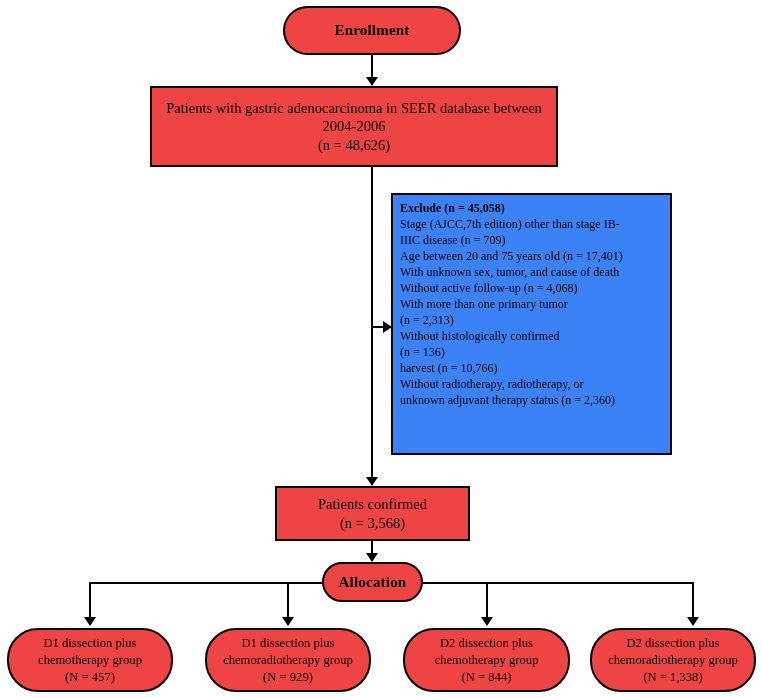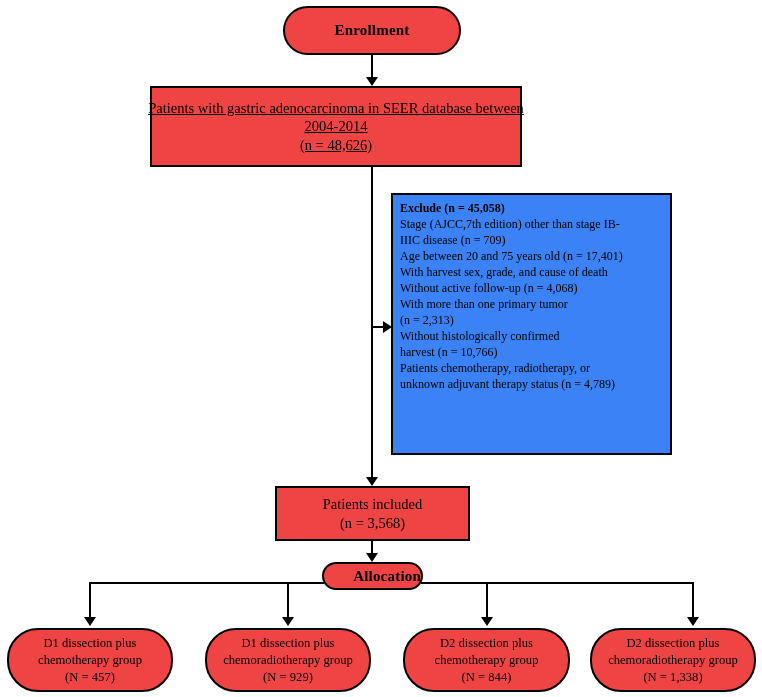--- a/index.html
+++ b/index.html
@@ -87,56 +87,57 @@
 
 <div id="flowchart">
 
   <div class="node pill" style="left:283px; top:6px; width:178px; height:49px;">
     <span class="line">Enrollment</span>
   </div>
 
   <div class="vline" style="left:371px; top:55px; height:23px;"></div>
   <div class="arrow-down" style="left:366px; top:77px;"></div>
 
-  <div class="node rect" style="left:150px; top:86px; width:372px; height:81px;text-decoration:underline;">
+  <div class="node rect" style="left:150px; top:86px; width:408px; height:81px;">
     <span class="line">Patients with gastric adenocarcinoma in SEER database between</span>
-    <span class="line">2004-2014</span>
+    <span class="line">2004-2006</span>
     <span class="line">(n = 48,626)</span>
   </div>
 
   <div class="vline" style="left:371px; top:167px; height:311px;"></div>
   <div class="arrow-down" style="left:366px; top:477px;"></div>
 
   <div class="hline" style="left:371px; top:326px; width:14px;"></div>
   <div class="arrow-right" style="left:383px; top:321px;"></div>
 
   <div class="exclude-box" style="left:391px; top:193px; width:281px; height:262px;">
     <span class="hdr">Exclude (n = 45,058)</span>
     <span class="item">Stage (AJCC,7th edition) other than stage IB-</span>
     <span class="item">IIIC disease (n = 709)</span>
     <span class="item">Age between 20 and 75 years old (n = 17,401)</span>
-    <span class="item">With harvest sex, grade, and cause of death</span>
+    <span class="item">With unknown sex, tumor, and cause of death</span>
     <span class="item">Without active follow-up (n = 4,068)</span>
     <span class="item">With more than one primary tumor</span>
     <span class="item">(n = 2,313)</span>
     <span class="item">Without histologically confirmed</span>
+    <span class="item">(n = 136)</span>
     <span class="item">harvest (n = 10,766)</span>
-    <span class="item">Patients chemotherapy, radiotherapy, or</span>
-    <span class="item">unknown adjuvant therapy status  (n = 4,789)</span>
+    <span class="item">Without radiotherapy, radiotherapy, or</span>
+    <span class="item">unknown adjuvant therapy status  (n = 2,360)</span>
   </div>
 
   <div class="node rect" style="left:275px; top:486px; width:195px; height:55px;">
-    <span class="line">Patients included</span>
+    <span class="line">Patients confirmed</span>
     <span class="line">(n = 3,568)</span>
   </div>
 
   <div class="vline" style="left:371px; top:541px; height:13px;"></div>
   <div class="arrow-down" style="left:366px; top:553px;"></div>
 
-  <div class="node pill" style="left:322px; top:562px; width:101px; height:28px;align-items:flex-end;">
+  <div class="node pill" style="left:322px; top:562px; width:101px; height:40px;">
     <span class="line">Allocation</span>
   </div>
 
   <div class="hline" style="left:90px; top:582px; width:234px;"></div>
   <div class="hline" style="left:421px; top:582px; width:273px;"></div>
 
   <div class="vline" style="left:89px; top:582px; height:36px;"></div>
   <div class="arrow-down" style="left:84px; top:617px;"></div>
 
   <div class="vline" style="left:287px; top:582px; height:36px;"></div>

